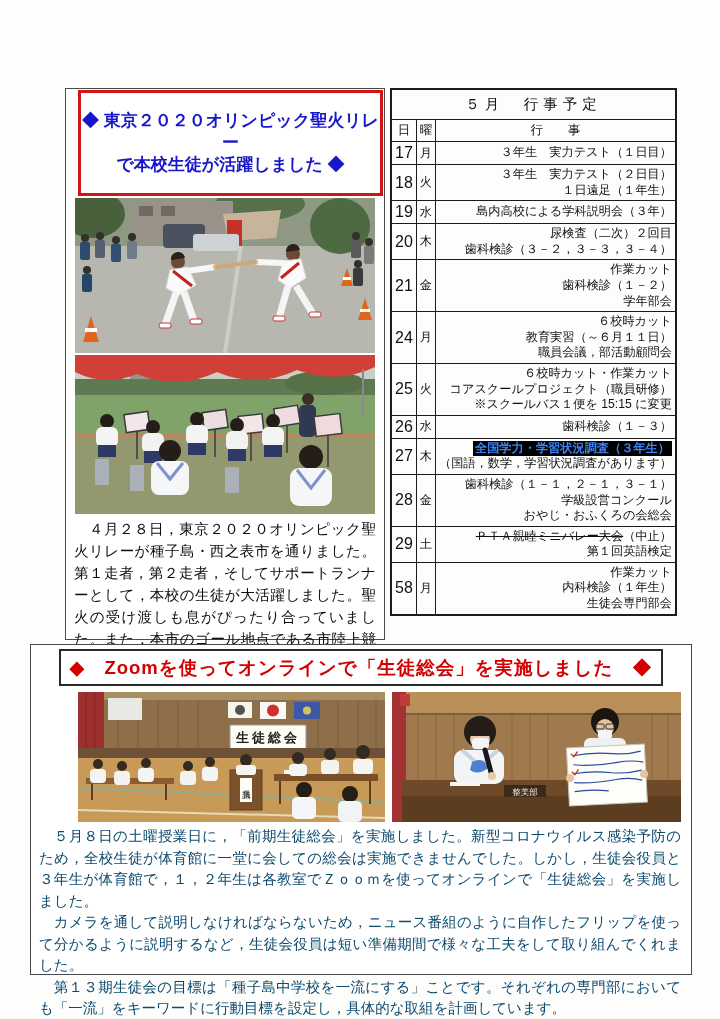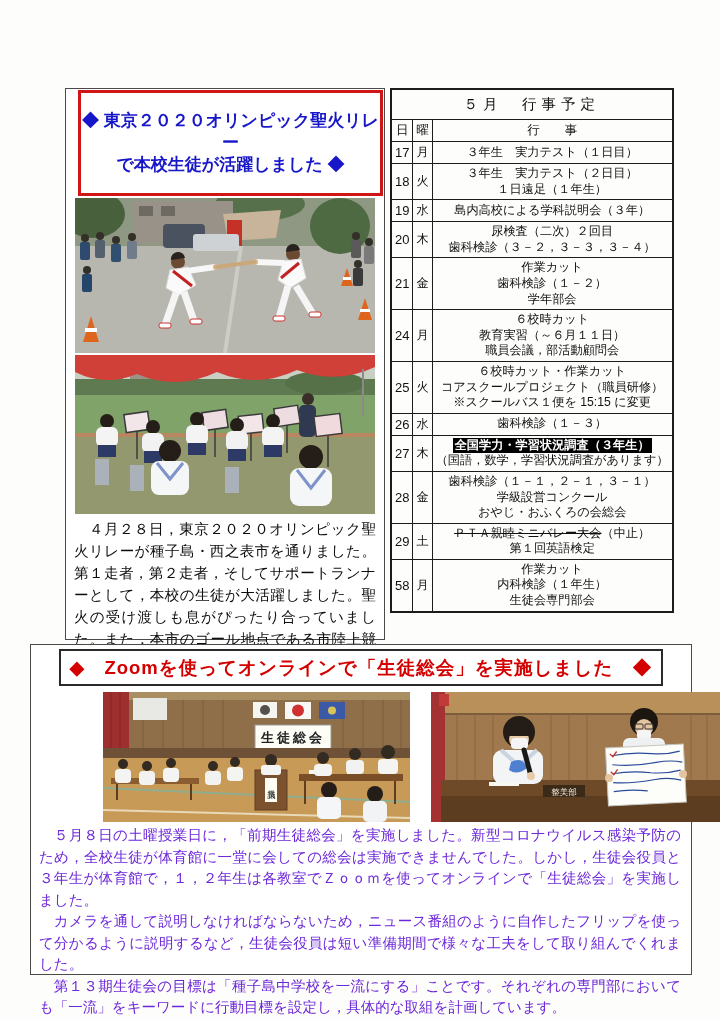--- a/index.html
+++ b/index.html
@@ -15,35 +15,35 @@
   .photo{display:block;margin:2px auto 0}
   #article1-body{font-family:"Liberation Serif","DejaVu Serif",serif;font-size:14.6px;
                  line-height:22px;text-align:justify;padding:4px 8px 0 8px;color:#0d0d0d}
 
   
   #sched{left:390px;top:88px;width:268px}
   #sched table{border-collapse:collapse;width:100%;font-size:12.2px;border:2px solid #1c1c1c}
   #sched td{border:1px solid #1c1c1c;padding:2px 3px;vertical-align:middle}
   #sched .t-title{font-size:14.5px;text-align:center;letter-spacing:5px;padding:5px 0;font-weight:normal}
   #sched .t-head{text-align:center;padding:2px 0;font-size:12.5px}
-  .c-date{width:30px;font-size:13px}
+  .c-date{width:30px;font-size:16px}
   .c-day{width:26px;text-align:center}
-  .c-ev{text-align:center}
+  .c-ev{text-align:right}
   .ev{line-height:15.6px;white-space:nowrap}
-  .hl{background:#000;color:#ffffff;font-weight:bold;display:inline-block;padding:0 2px}
+  .hl{background:#000;color:#3b82f6;font-weight:bold;display:inline-block;padding:0 2px}
   .strike{text-decoration:line-through}
 
   
   #bottom{left:30px;top:644px;width:662px;height:331px;border:1px solid #4a4a4a;
           box-sizing:border-box;background:#fff}
   #title2{margin:4px auto 0;width:600px;border:2px solid #2a2a2a;text-align:center;
           color:#d40000;font-weight:bold;font-size:18.5px;padding:4px 0;letter-spacing:1px}
-  #photos2{display:flex;gap:21px;margin:6px 0 0 72px}
-  #article2-body{font-family:Liberation Mono, monospace;font-size:14.5px;
-                 line-height:21.5px;text-align:justify;padding:4px 10px 0 8px;color:#6d28d9}
+  #photos2{display:flex;gap:7px;margin:6px 0 0 47px}
+  #article2-body{font-family:Liberation Sans, sans-serif;font-size:14.5px;
+                 line-height:21.5px;text-align:justify;padding:4px 10px 0 8px;color:#0c4a6e}
   p{margin:0}
   svg{display:block}
 </style>
 </head>
 <body>
 
 <div class="abs" id="left-col">
   <div id="title1">
     <div>◆ 東京２０２０オリンピック聖火リレー</div>
     <div>で本校生徒が活躍しました ◆</div>

